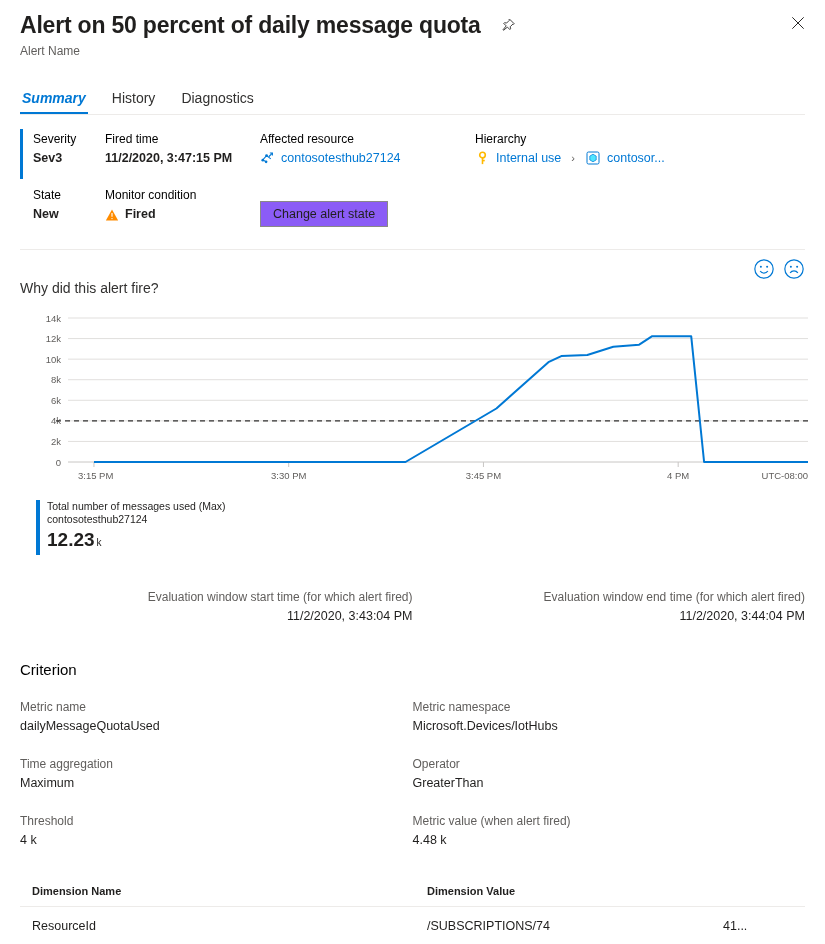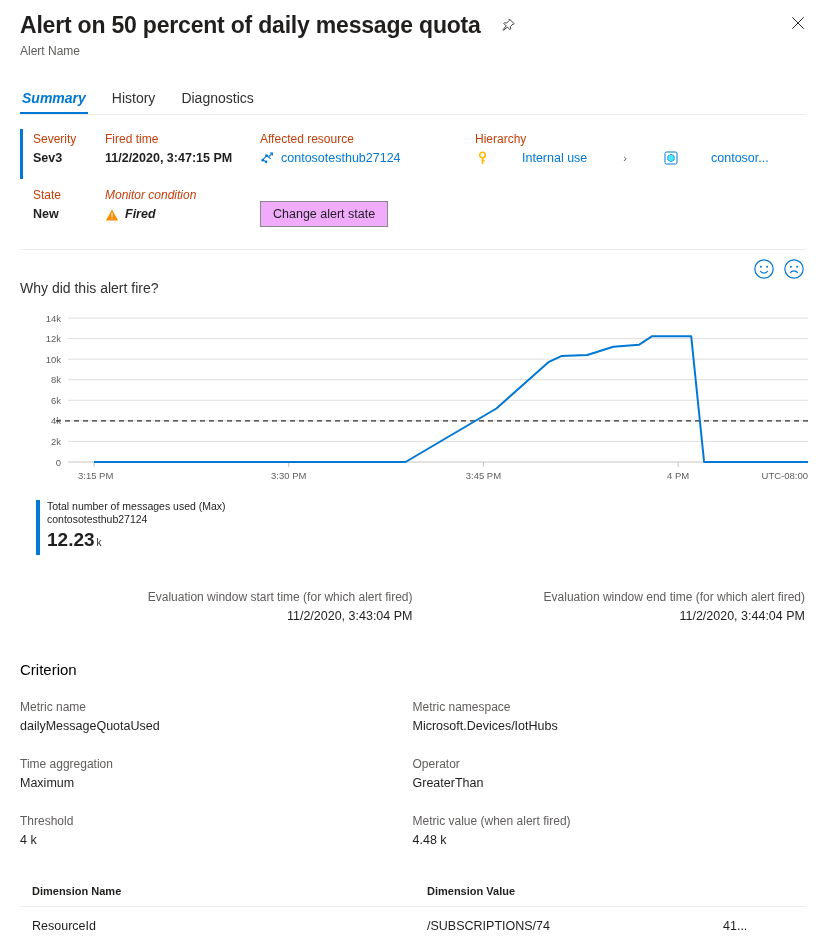--- a/index.html
+++ b/index.html
@@ -55,30 +55,30 @@
     width: 3px; height: 50px; background: #0078d4;
   }
   .srow { display: flex; }
   .srow.second { margin-top: 20px; }
   .field { display: flex; flex-direction: column; }
   .f-sev { width: 85px; padding-left: 13px; }
   .f-time { width: 155px; }
   .f-res { width: 215px; }
   .f-hier { flex: 1; }
   .f-state { width: 85px; padding-left: 13px; }
-  .f-cond { width: 155px; font-style: italic; }
-  .flabel { font-size: 12px; color: #c2410c; line-height: 16px; }
+  .f-cond { width: 155px; }
+  .flabel { font-size: 12px; color: #000000; line-height: 16px; }
   .fvalue { font-size: 12.5px; font-weight: 700; color: #201f1e; margin-top: 3px; line-height: 17px; }
   .link { color: #0078d4; font-size: 12.5px; cursor: pointer; }
   .icon-val { display: flex; align-items: center; gap: 6px; margin-top: 3px; }
-  .hier-val { display: flex; align-items: center; margin-top: 3px; gap: 26px; }
+  .hier-val { display: flex; align-items: center; margin-top: 3px; }
   .chev { color: #605e5c; font-size: 11px; margin: 0 10px; }
   .btn {
     margin-top: 14px; height: 26px; padding: 0 12px;
-    border: 1px solid #8a8886; background: #f0abfc;
+    border: 1px solid #8a8886; background: #8b5cf6;
     font-size: 12.5px; color: #201f1e; cursor: pointer;
     font-family: inherit;
   }
   .btn-wrap { width: 215px; display: flex; align-items: flex-end; }
   .summary-rule { height: 1px; background: #edebe9; margin: 12px 20px 0 20px; }
 
   
   .why { position: relative; padding: 14px 20px 0 20px; }
   .feedback { position: absolute; right: 20px; top: 8px; display: flex; gap: 8px; }
   .fb-icon { width: 22px; height: 22px; cursor: pointer; }

